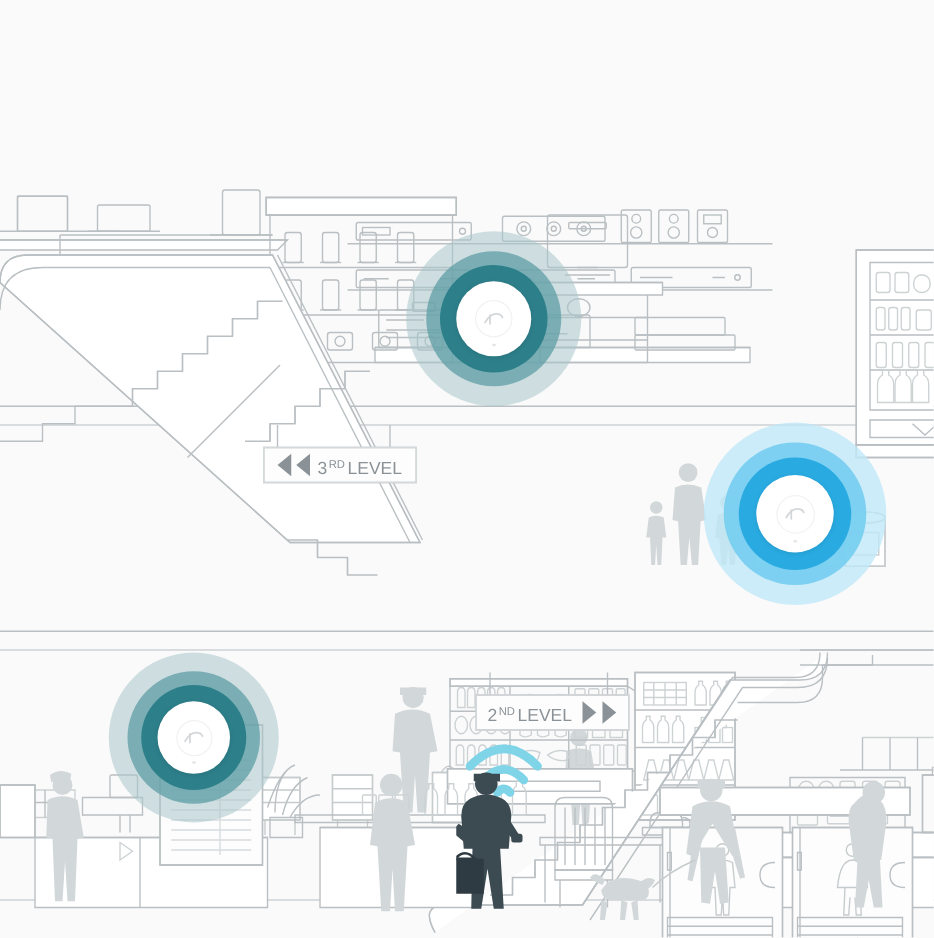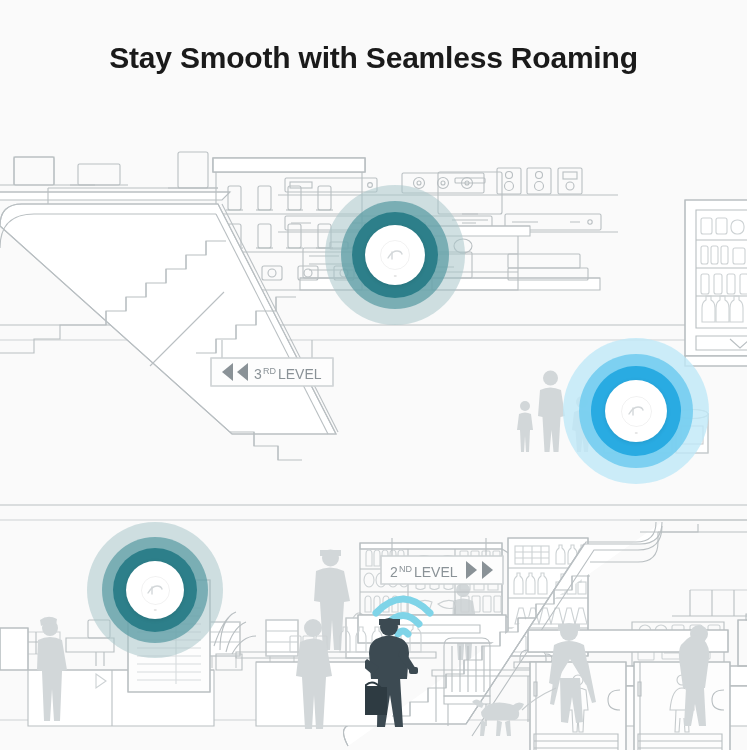--- a/index.html
+++ b/index.html
@@ -37,21 +37,20 @@
   .ap-logo { position: relative; opacity: .30; }
   .ap-dot { position: absolute; border-radius: 50%; background: rgba(0,0,0,.10); }
 
   .wifi-arcs { position: absolute; }
 </style>
 </head>
 <body>
 
 <div id="stage">
 
-  <div class="headline">Stay Smooth with Seamless Roaming</div>
 
   <div class="scene">
     <svg width="747" height="600" viewBox="0 0 747 600" xmlns="http://www.w3.org/2000/svg">
       <defs>
         <g id="g-sil"></g>
       </defs>
 
       <g stroke="#b9bfc2" fill="none" stroke-width="1.1">
 
         <path d="M0 175 H747" stroke="#b9bfc2"></path>

